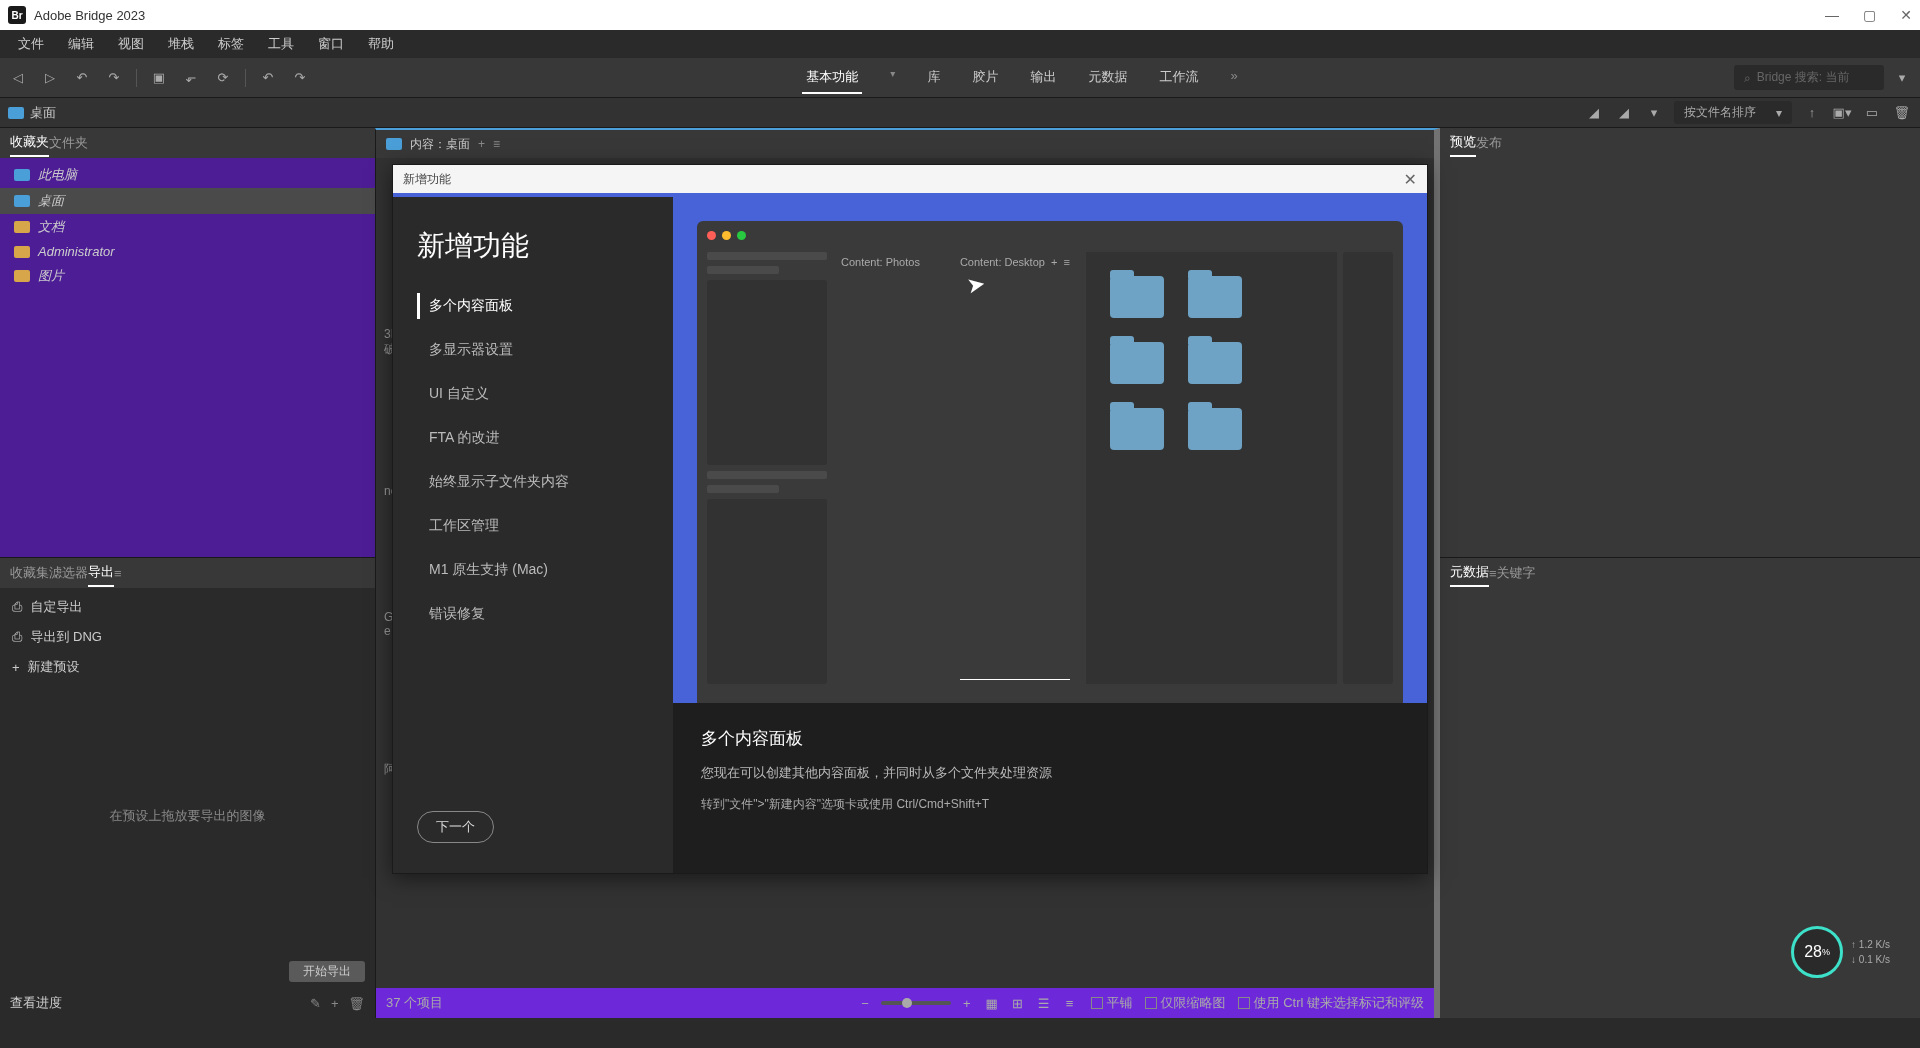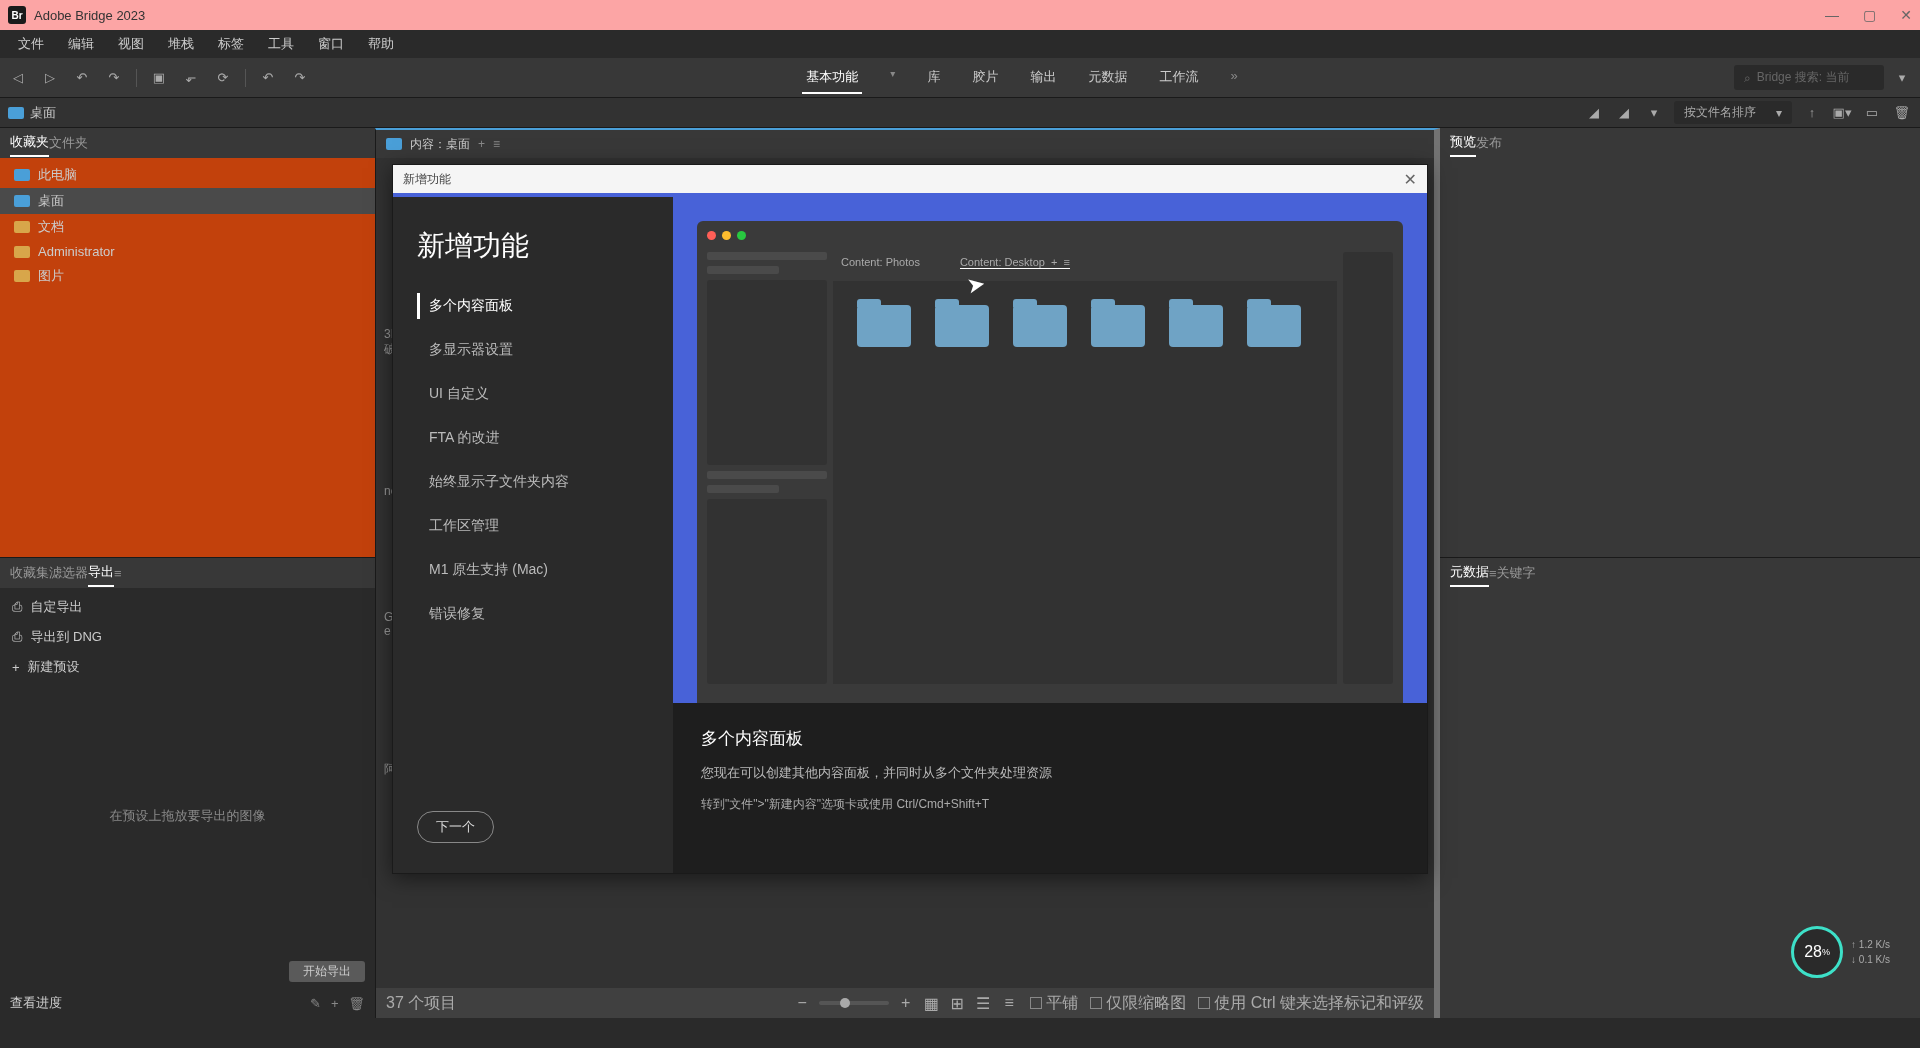--- a/index.html
+++ b/index.html
@@ -1,17 +1,17 @@
 <!DOCTYPE html>
 <html><head>
 <meta charset="utf-8">
 <style>
 * { margin: 0; padding: 0; box-sizing: border-box; font-family: "Microsoft YaHei", sans-serif; }
 body { background: #2a2a2a; color: #ccc; width: 1920px; height: 1048px; overflow: hidden; font-size: 13px; }
-.titlebar { height: 30px; background: #fca5a5; display: flex; align-items: center; padding: 0 8px; color: #333; }
+.titlebar { height: 30px; background: #ffffff; display: flex; align-items: center; padding: 0 8px; color: #333; }
 .titlebar-logo { width: 18px; height: 18px; background: #1a1a1a; margin-right: 8px; display: flex; align-items: center; justify-content: center; font-size: 10px; color: #fff; font-weight: bold; border-radius: 3px; }
 .titlebar-title { flex: 1; font-size: 13px; }
 .titlebar-controls { display: flex; gap: 24px; color: #666; font-size: 14px; }
 .menubar { height: 28px; background: #2a2a2a; display: flex; align-items: center; padding: 0 8px; gap: 4px; font-size: 13px; color: #ccc; }
 .menubar span { padding: 4px 10px; cursor: pointer; }
 .toolbar { height: 40px; background: #383838; display: flex; align-items: center; padding: 0 8px; border-bottom: 1px solid #1a1a1a; }
 .toolbar-left { display: flex; align-items: center; gap: 12px; color: #999; }
 .toolbar-center { flex: 1; display: flex; justify-content: center; gap: 24px; }
 .toolbar-center span { padding: 6px 4px; cursor: pointer; color: #ccc; font-size: 13px; }
 .toolbar-center span.active { border-bottom: 2px solid #fff; color: #fff; }
@@ -21,37 +21,37 @@
 .pathbar { height: 30px; background: #323232; display: flex; align-items: center; padding: 0 8px; border-bottom: 1px solid #1a1a1a; }
 .pathbar-left { display: flex; align-items: center; gap: 6px; flex: 1; }
 .folder-icon { width: 16px; height: 12px; background: #4a9fd8; border-radius: 2px; display: inline-block; }
 .pathbar-right { display: flex; align-items: center; gap: 10px; color: #aaa; }
 .sort-select { background: #2a2a2a; padding: 3px 10px; border-radius: 3px; display: flex; align-items: center; gap: 20px; font-size: 12px; }
 .main { display: flex; height: calc(100% - 128px - 30px); }
 .left-col { width: 375px; display: flex; flex-direction: column; }
 .panel-tabs { height: 30px; display: flex; align-items: center; gap: 0; padding: 0 10px; font-size: 13px; background: #383838; }
 .panel-tabs span { color: #999; padding: 4px 0; cursor: pointer; }
 .panel-tabs span.active { color: #fff; border-bottom: 2px solid #fff; }
-.panel-body { flex: 1; background: #c2410c; padding: 4px 0; overflow: hidden; }
+.panel-body { flex: 1; background: #4c1d95; padding: 4px 0; overflow: hidden; font-style: italic; }
 .tree-item { padding: 4px 14px; display: flex; align-items: center; gap: 8px; cursor: pointer; font-size: 13px; }
 .tree-item.selected { background: #4a4a4a; }
 .ti-folder { width: 16px; height: 12px; display: inline-block; border-radius: 2px; }
 .upper-panel { height: 430px; border-bottom: 1px solid #1a1a1a; display: flex; flex-direction: column; }
 .lower-panel { flex: 1; display: flex; flex-direction: column; }
 .lower-list { flex: 1; padding: 4px 0; display: flex; flex-direction: column; }
 .lower-list-item { padding: 6px 12px; display: flex; align-items: center; gap: 8px; cursor: pointer; font-size: 13px; }
 .placeholder-text { flex: 1; display: flex; align-items: center; justify-content: center; text-align: center; color: #888; font-size: 13px; padding: 20px; }
 .lower-footer { height: 34px; display: flex; align-items: center; justify-content: flex-end; padding: 0 10px; }
 .btn-ghost { background: #5a5a5a; padding: 2px 14px; border-radius: 3px; color: #ccc; font-size: 12px; cursor: pointer; }
 .progress-row { height: 30px; display: flex; align-items: center; padding: 0 10px; justify-content: space-between; }
 .progress-row-right { display: flex; gap: 10px; color: #888; }
 .center-col { flex: 1; display: flex; flex-direction: column; border-left: 1px solid #1a1a1a; border-right: 6px solid #737373; border-top: 2px solid #4a9fd8; }
 .content-header { height: 28px; display: flex; align-items: center; gap: 8px; padding: 0 10px; font-size: 12px; background: #383838; }
 .content-body { flex: 1; background: #323232; position: relative; }
-.content-footer { height: 30px; display: flex; align-items: center; padding: 0 10px; background: #404040; gap: 12px; font-size: 16px; color: #aaa; }
+.content-footer { height: 30px; display: flex; align-items: center; padding: 0 10px; background: #6d28d9; gap: 12px; font-size: 13px; color: #aaa; }
 .content-footer .spacer { flex: 1; }
 .slider { width: 70px; height: 4px; background: #555; border-radius: 2px; position: relative; }
 .slider::after { content: ''; position: absolute; top: -3px; left: 30%; width: 10px; height: 10px; background: #aaa; border-radius: 50%; }
 .view-icons { display: flex; gap: 8px; }
 .view-icons span { width: 18px; height: 18px; display: inline-flex; align-items: center; justify-content: center; cursor: pointer; }
 .checkbox-label { display: flex; align-items: center; gap: 4px; }
 .checkbox { width: 12px; height: 12px; border: 1px solid #888; display: inline-block; }
 .right-col { width: 480px; display: flex; flex-direction: column; background: #383838; }
 .right-upper { height: 430px; display: flex; border-bottom: 1px solid #1a1a1a; }
 .right-lower { flex: 1; display: flex; flex-direction: column; }
@@ -70,21 +70,21 @@
 .next-btn { border: 1px solid #888; border-radius: 16px; padding: 6px 18px; color: #ddd; font-size: 13px; width: fit-content; cursor: pointer; }
 .dialog-content { flex: 1; display: flex; flex-direction: column; background: #383838; }
 .preview-area { flex: 1; background: #4862d8; padding: 24px 24px 0 24px; display: flex; }
 .preview-window { flex: 1; background: #3a3a3a; border-radius: 6px 6px 0 0; padding: 10px; overflow: hidden; }
 .preview-dots { display: flex; gap: 6px; margin-bottom: 12px; }
 .preview-dots span { width: 9px; height: 9px; border-radius: 50%; }
 .preview-panels { display: flex; gap: 6px; height: calc(100% - 30px); }
 .preview-side { width: 120px; display: flex; flex-direction: column; gap: 6px; }
 .preview-side-row { height: 8px; background: #4a4a4a; border-radius: 2px; }
 .preview-side-body { flex: 1; background: #323232; border-radius: 3px; }
-.preview-main { flex: 1; display: flex; flex-direction: column; gap: 8px; position: relative; }
+.preview-main { flex: 1; display: flex; flex-direction: row; gap: 8px; position: relative; }
 .preview-tabs { display: flex; gap: 40px; font-size: 11px; color: #aaa; padding: 4px 8px; }
 .preview-tabs span.active { border-bottom: 1px solid #fff; }
 .preview-grid { flex: 1; background: #323232; display: flex; flex-wrap: wrap; gap: 24px; padding: 24px; align-content: flex-start; }
 .preview-folder { width: 54px; height: 42px; background: #6fa3c5; border-radius: 4px; position: relative; }
 .preview-folder::before { content: ''; position: absolute; top: -6px; left: 0; width: 24px; height: 8px; background: #6fa3c5; border-radius: 3px 3px 0 0; }
 .preview-narrow { width: 50px; background: #323232; border-radius: 3px; }
 .cursor-arrow { position: absolute; top: 20px; left: 134px; font-size: 22px; color: #fff; transform: rotate(-10deg); pointer-events: none; }
 .desc-area { background: #1e1e1e; padding: 24px 28px 60px 28px; color: #ddd; }
 .desc-title { font-size: 17px; font-weight: 500; margin-bottom: 14px; color: #fff; }
 .desc-text { font-size: 13px; color: #bbb; margin-bottom: 14px; }

